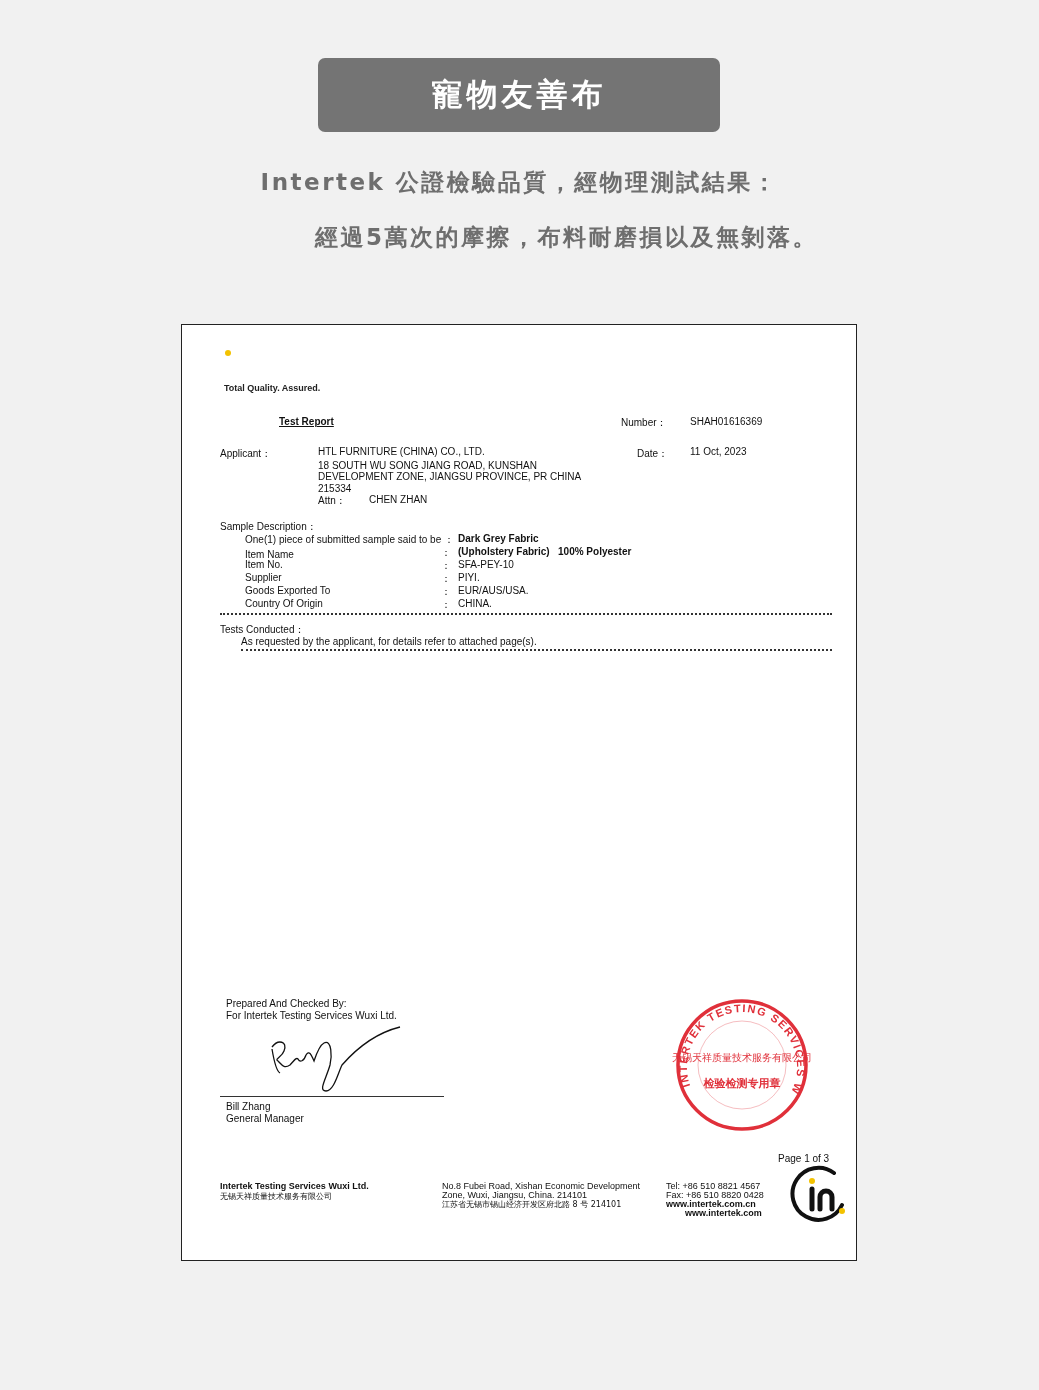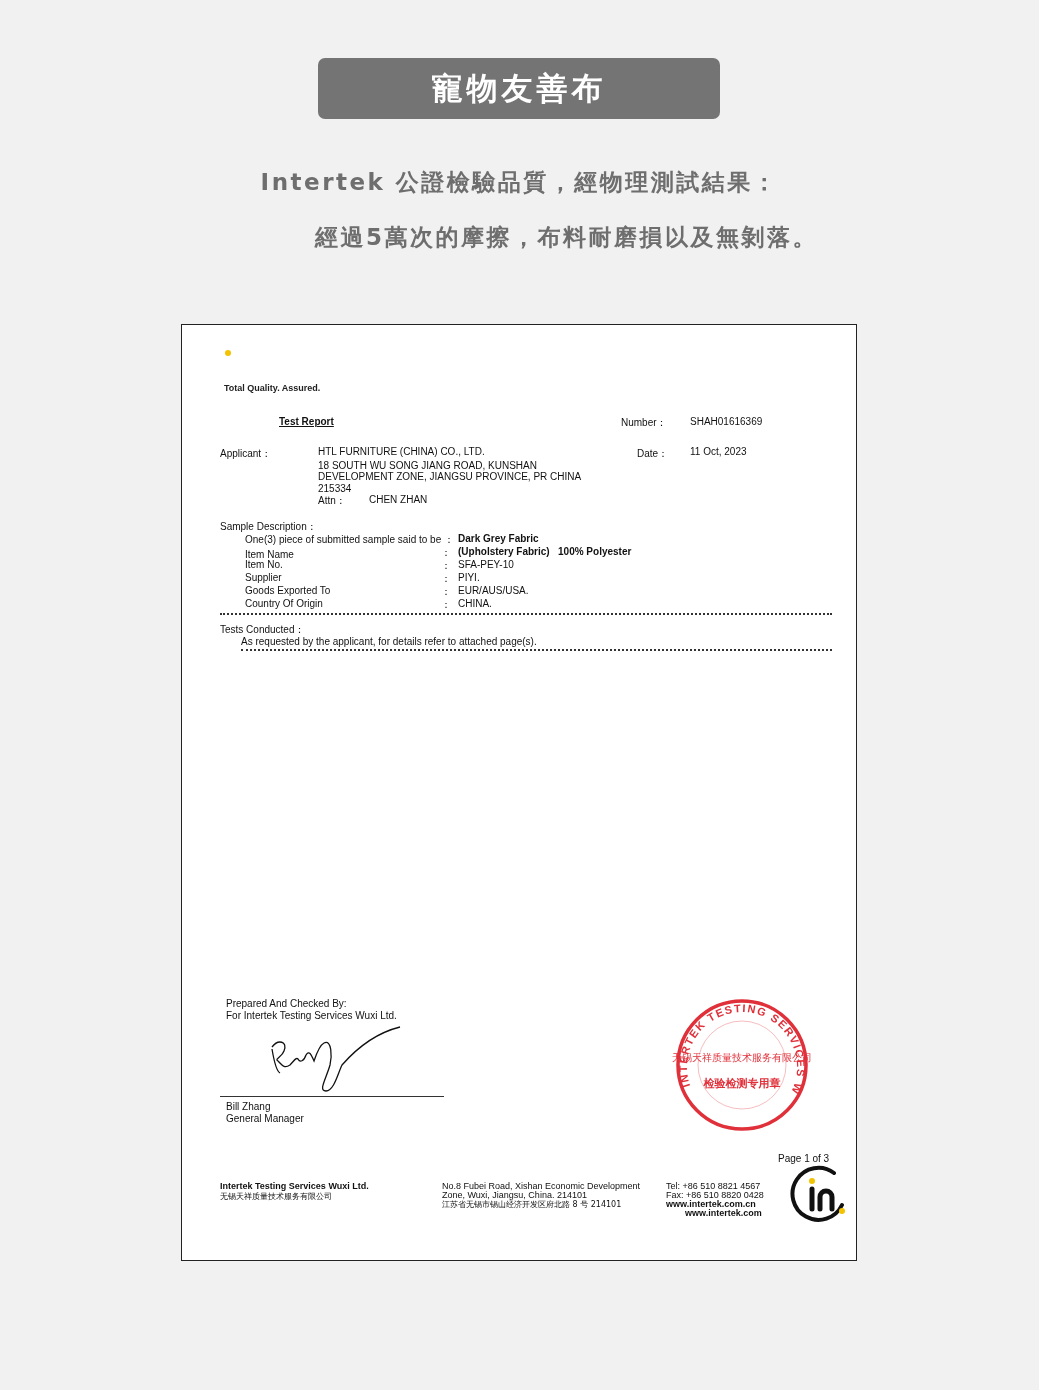--- a/index.html
+++ b/index.html
@@ -4,21 +4,21 @@
 <style>
   html, body { margin: 0; padding: 0; }
   body {
     width: 1039px; height: 1390px;
     background: #f1f1f1;
     position: relative;
     font-family: "Liberation Sans", "DejaVu Sans", sans-serif;
     overflow: hidden;
   }
   .title-banner {
-    position: absolute; left: 318px; top: 58px; width: 402px; height: 61px;
+    position: absolute; left: 318px; top: 58px; width: 402px; height: 74px;
     background: #747474; border-radius: 7px;
     display: flex; align-items: center; justify-content: center;
     color: #ffffff; font-size: 31px; font-weight: bold; letter-spacing: 4px;
     font-family: "DejaVu Sans", sans-serif;
   }
   .subtitle {
     position: absolute; left: 0; width: 1039px; text-align: center;
     color: #6e6e6e; font-size: 23px; font-weight: bold; letter-spacing: 2.5px;
     font-family: "DejaVu Sans", sans-serif;
   }
@@ -76,21 +76,21 @@
 
   <div class="abs t9" style="left:38px;top:122px;">Applicant：</div>
   <div class="abs t9" style="left:136px;top:121px;">HTL FURNITURE (CHINA) CO., LTD.</div>
   <div class="abs t9" style="left:136px;top:135px;">18 SOUTH WU SONG JIANG ROAD, KUNSHAN</div>
   <div class="abs t9" style="left:136px;top:146px;">DEVELOPMENT ZONE, JIANGSU PROVINCE, PR CHINA</div>
   <div class="abs t9" style="left:136px;top:158px;">215334</div>
   <div class="abs t9" style="left:136px;top:169px;">Attn：</div>
   <div class="abs t9" style="left:187px;top:169px;">CHEN ZHAN</div>
 
   <div class="abs t9" style="left:38px;top:195px;">Sample Description：</div>
-  <div class="abs t9" style="left:63px;top:208px;">One(3) piece of submitted sample said to be ：</div>
+  <div class="abs t9" style="left:63px;top:208px;">One(1) piece of submitted sample said to be ：</div>
   <div class="abs t9 bold" style="left:276px;top:208px;">Dark Grey Fabric</div>
 
   <div class="abs t9" style="left:63px;top:224px;">Item Name</div>
   <div class="abs t9" style="left:259px;top:221px;">：</div>
   <div class="abs t9" style="left:276px;top:221px;white-space:pre;font-weight:bold;">(Upholstery Fabric)   100% Polyester</div>
 
   <div class="abs t9" style="left:63px;top:234px;">Item No.</div>
   <div class="abs t9" style="left:259px;top:234px;">：</div>
   <div class="abs t9" style="left:276px;top:234px;">SFA-PEY-10</div>
 

